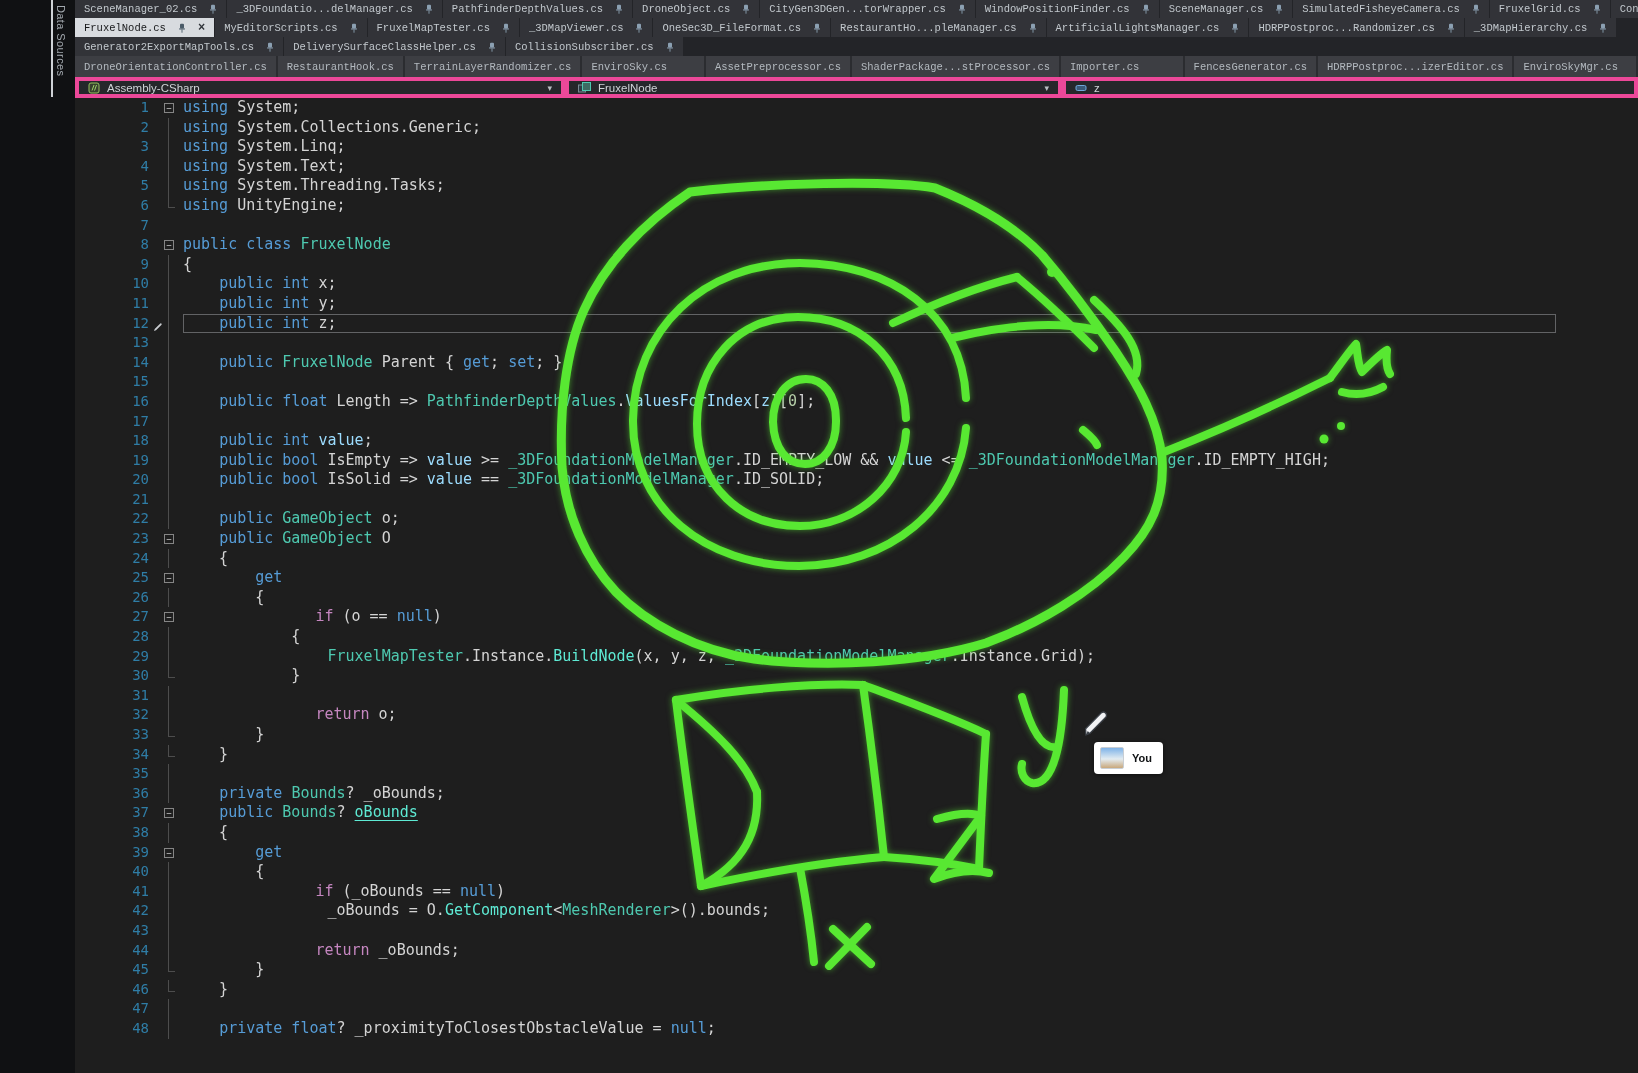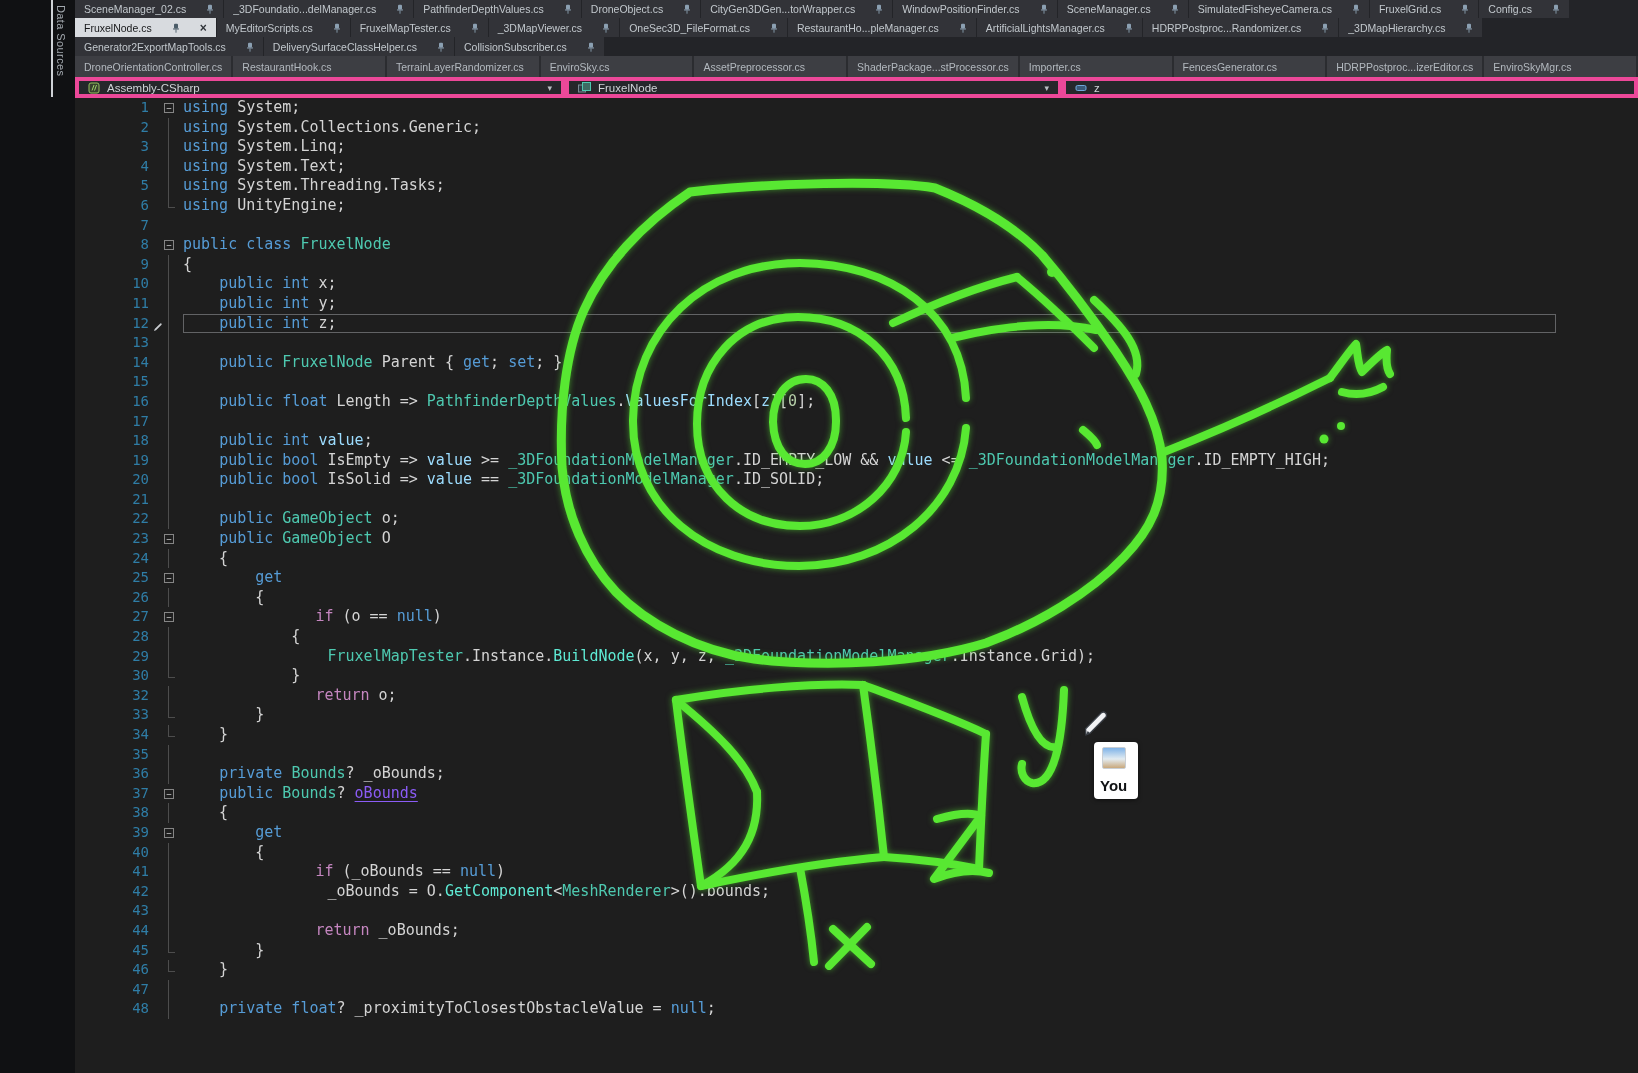--- a/index.html
+++ b/index.html
@@ -18,22 +18,22 @@
   }
 
   
   .top { position:absolute; left:75px; top:0; right:0; }
   .tab-row { display:flex; align-items:stretch; background:#232428; overflow:hidden; }
   .tab-row.r1 { height:18px; }
   .tab-row.r2 { height:19px; }
   .tab-row.r3 { height:19px; }
   .tab-row.r4 { height:21px; background:#2b2c30; }
   .tab {
-    display:flex; align-items:center; gap:20px; padding:0 9px; margin-right:1px;
-    background:#323338; color:#c2c8cd; font-size:10.5px; white-space:nowrap; cursor:default;
+    display:flex; align-items:center; gap:12px; padding:0 9px; margin-right:1px;
+    background:#323338; color:#c2c8cd; font-size:10.5px; white-space:nowrap; cursor:default;font-family:Liberation Mono, monospace;
   }
   .tab .pin { color:#8ba0b2; display:flex; align-items:center; }
   .tab .close { color:#9aa0a6; font-size:12px; line-height:10px; font-weight:bold; }
   .tab.active { background:#d8dbdf; color:#17181a; }
   .tab.active .pin { color:#4a5b68; }
   .tab.active .close { color:#30343a; }
   .tab-row.r4 .tab { flex:1 1 0; background:#3d3e43; color:#b3b9bf; margin-right:2px; }
 
   
   .breadcrumb { position:absolute; left:75px; top:77px; right:0; height:21px; display:flex; background:#1b1c1f; }
@@ -66,37 +66,37 @@
   .code { flex:1 1 auto; margin-right:82px; white-space:pre; color:#d4d4d4; }
   .code-line.current .code { box-shadow: inset 0 0 0 1px #626365; }
 
   .tok-k { color:#569cd6; }
   .tok-c { color:#c586c0;margin-left:24px; }
   .tok-t { color:#4ec9b0; }
   .tok-m { color:#5eead4; }
   .tok-v { color:#9cdcfe; }
   .tok-n { color:#d4d4d4; }
   .tok-num { color:#b5cea8; }
-  .tok-u { color:#8b5cf6; text-decoration:underline; text-underline-offset:3px; }
+  .tok-u { color:#5eead4; text-decoration:underline; text-underline-offset:3px; }
 
   
   .ink {
     position:absolute; left:0; top:0; width:1638px; height:1073px; z-index:40;
     pointer-events:none; filter: drop-shadow(0 0 3px rgba(88,232,50,.55));
   }
   .ink path { fill:none; stroke:#58e832; stroke-width:8; stroke-linecap:round; stroke-linejoin:round; }
   .ink path.thick { stroke-width:9; }
   .ink circle { fill:#58e832; }
 
   
   .you {
     position:absolute; left:1094px; top:742px; z-index:60;
     display:flex; align-items:center; gap:8px; padding:5px 11px 5px 6px;
     background:#ffffff; border-radius:4px; box-shadow:0 1px 4px rgba(0,0,0,.55);
-    font-size:15px; font-weight:bold; color:#101214;flex-direction:column;
+    font-size:11px; font-weight:bold; color:#101214;
   }
   .you-avatar {
     width:24px; height:22px; border-radius:2px; display:inline-block;
     background:linear-gradient(180deg,#7fb3e8 0%,#e3ecf1 55%,#c9a87c 100%);
     border:1px solid #c9ced3;
   }
   .pencil-cursor { position:absolute; left:1082px; top:706px; z-index:70; }
 </style>
 </head>
 <body>
@@ -603,20 +603,27 @@
         <span class="g-line"></span>
       </span>
       <span class="code"><span class="tok-n">                </span><span class="tok-t">FruxelMapTester</span><span class="tok-n">.Instance.</span><span class="tok-m">BuildNode</span><span class="tok-n">(x, y, z, </span><span class="tok-t">_3DFoundationModelManager</span><span class="tok-n">.Instance.Grid);</span></span>
     </div>
     <div class="code-line">
       <span class="ln">30</span>
       <span class="gutter">
         <span class="g-end"></span>
       </span>
       <span class="code"><span class="tok-n">            }</span></span>
+    </div>
+    <div class="code-line">
+      <span class="ln">31</span>
+      <span class="gutter">
+        <span class="g-line"></span>
+      </span>
+      <span class="code"></span>
     </div>
     <div class="code-line">
       <span class="ln">32</span>
       <span class="gutter">
         <span class="g-line"></span>
       </span>
       <span class="code"><span class="tok-n">            </span><span class="tok-c">return</span><span class="tok-n"> o;</span></span>
     </div>
     <div class="code-line">
       <span class="ln">33</span>

